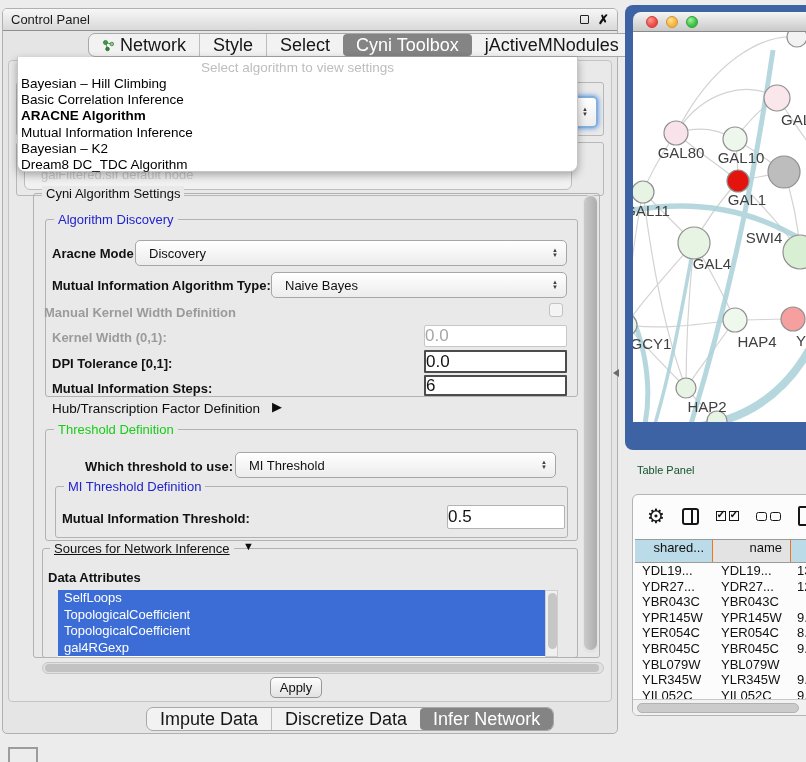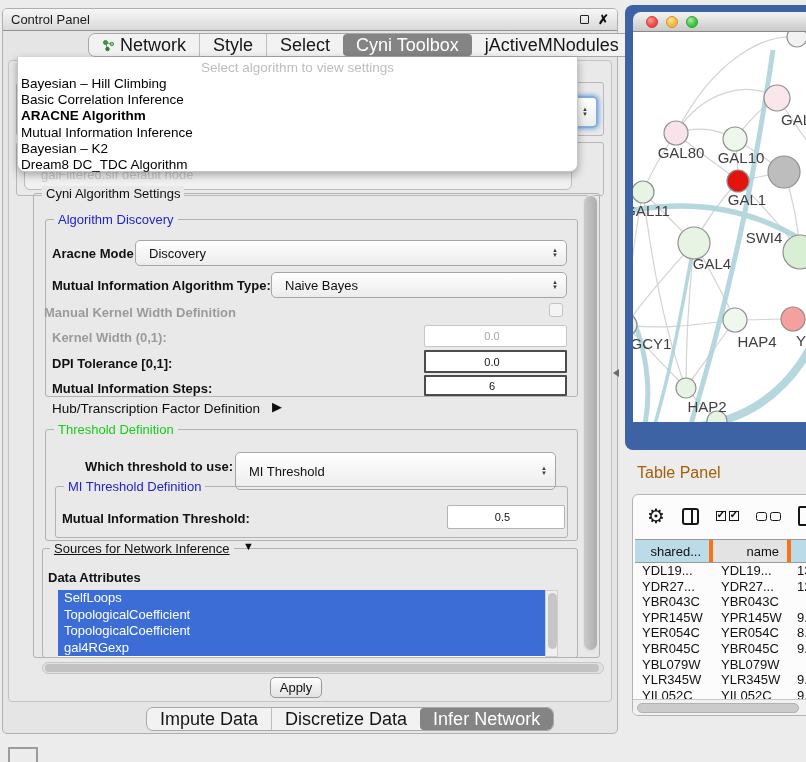--- a/index.html
+++ b/index.html
@@ -38,21 +38,21 @@
   .popup-item { font-size:13.5px; line-height:16.2px; padding-left:3px; color:#000; white-space:nowrap; }
   .popup-item.bold { font-weight:bold; }
 
   
   .group { border:1px solid #b2b2b2; border-radius:3px; }
   .gtitle { position:absolute; font-size:13px; background:#e9e9e9; padding:0 4px; white-space:nowrap; }
   .gtitle.blue { color:#2123cc; }
   .gtitle.green { color:#17cd17; }
   .flabel { position:absolute; font-size:13px; font-weight:bold; color:#111; white-space:nowrap; }
   .flabel.disabled { color:#9b9b9b; }
-  .numfield { position:absolute; background:#fff; display:flex; align-items:center; justify-content:center; padding-right:7px; font-size:11px; }
+  .numfield { position:absolute; background:#fff; display:flex; align-items:center; justify-content:flex-start; padding-right:7px; font-size:17px; }
   .numfield.dark { border:2px solid #4c4c4c; border-radius:1px; }
   .numfield.light { border:1px solid #c7c7c7; color:#a6a6a6; border-radius:2px; }
   .numfield.mid { border:1px solid #b3b3b3; border-radius:2px; }
   .checkbox { position:absolute; width:14px; height:14px; border:1px solid #c3c3c3; border-radius:3px; background:#f4f4f4; }
 
   .vscroll-track { background:#e3e3e3; border-radius:7px; }
   .vscroll-thumb { position:absolute; background:linear-gradient(90deg,#cacaca,#adadad); border-radius:7px; }
   .hscroll-track { background:#e1e1e1; border:1px solid #c6c6c6; border-radius:6px; }
   .hscroll-thumb { position:absolute; background:#c2c2c2; border-radius:5px; }
 
@@ -72,33 +72,33 @@
   .netwin-titlebar { left:633px; top:12px; width:173px; height:20px; background:linear-gradient(#f4f4f4,#c9c9c9); border-bottom:1px solid #8a8a8a; border-radius:8px 0 0 0; }
   .light { position:absolute; width:12px; height:12px; border-radius:50%; top:4px; }
   .light.red    { background:radial-gradient(circle at 35% 30%, #ff9a93, #ee4c43 60%); border:1px solid #c83a32; }
   .light.yellow { background:radial-gradient(circle at 35% 30%, #ffe09a, #f5b63d 60%); border:1px solid #cf9327; }
   .light.green  { background:radial-gradient(circle at 35% 30%, #a6efa0, #3cc242 60%); border:1px solid #2d9e34; }
   .netcanvas { left:633px; top:32px; width:173px; height:390px; background:#fff; }
   .netcanvas svg { display:block; }
   .net-label { font-size:15px; fill:#404040; font-family:"Liberation Sans", sans-serif; }
 
   
-  .tp-title { left:637px; top:464px; font-size:16px; color:#a16207; }
+  .tp-title { left:637px; top:464px; font-size:11px; color:#14532d; }
   .tp-box { left:632px; top:494px; width:180px; height:222px; background:#fcfcfc; border:1px solid #b4b4b4; border-radius:6px; overflow:hidden; }
   .tp-toolbar { position:absolute; left:0; top:0; width:100%; height:42px; display:flex; align-items:center; gap:17px; padding-left:14px; }
   .gear { font-size:20px; color:#161616; line-height:20px; }
   .cols-icon { width:20px; height:17px; border:2px solid #161616; border-radius:3px; position:relative; }
   .cols-icon:before { content:""; position:absolute; left:7px; top:0; width:2px; height:13px; background:#161616; }
   .ckpair, .unpair { display:flex; gap:3px; }
   .ck { width:10px; height:10px; border:1.7px solid #161616; position:relative; }
   .ck:before { content:"✓"; position:absolute; left:0px; top:-4px; font-size:11px; font-weight:bold; color:#161616; }
   .un { width:11px; height:9px; border:1.7px solid #161616; border-radius:2.5px; }
   .page-icon { width:16px; height:20px; border:2px solid #161616; border-radius:2px; }
   .tp-header { position:absolute; left:2px; top:44px; width:200px; height:24px; display:flex; border-top:1px solid #9b9b9b; border-bottom:1px solid #9b9b9b; }
-  .th { display:flex; align-items:center; justify-content:flex-end; padding-right:8px; font-size:13px; border-right:4px solid #f97316; }
+  .th { display:flex; justify-content:flex-end; padding-right:8px; font-size:13px; border-right:1px solid #f97316; }
   .th.blue { background:#badbe7; }
   .th.gray { background:#e3e3e3; }
   .tp-rows { position:absolute; left:2px; top:68px; width:200px; height:138px; overflow:hidden; }
   .trow { display:flex; height:15.6px; line-height:15.6px; font-size:13px; }
   .trow .c1 { width:78px; padding-left:7px; overflow:hidden; white-space:nowrap; }
   .trow .c2 { width:78px; padding-left:8px; overflow:hidden; white-space:nowrap; }
   .trow .c3 { padding-left:6px; white-space:nowrap; }
   .tp-hscroll { position:absolute; left:0; top:204px; width:100%; height:16px; background:#f1f1f1; border-top:1px solid #c9c9c9; }
   .tp-hthumb { position:absolute; left:4px; top:3px; width:162px; height:10px; background:#cbcbcb; border:1px solid #b2b2b2; border-radius:5px; }
 </style>
@@ -220,21 +220,21 @@
     <span>6</span>
   </div>
 
   <span class="abs" style="left:52px; top:401px; font-size:13.5px; color:#0d0d0d;">Hub/Transcription Factor Definition</span>
   <span class="abs" style="left:272px; top:399px; font-size:13px; color:#0d0d0d;">▶</span>
 
   <div class="abs group" style="left:45px; top:429px; width:533px; height:112px;"></div>
   <span class="gtitle green abs" style="left:54px; top:422px;">Threshold Definition</span>
 
   <span class="flabel" style="left:85px; top:459px;">Which threshold to use:</span>
-  <div class="abs combo" style="left:235px; top:452px; width:321px; height:38px;">
+  <div class="abs combo" style="left:235px; top:452px; width:321px; height:26px;">
     <span>MI Threshold</span>
     <span class="arrows">
         <span>▲</span>
         <span>▼</span>
       </span>
   </div>
 
   <div class="abs group" style="left:55px; top:486px; width:513px; height:52px;"></div>
   <span class="gtitle blue abs" style="left:64px; top:479px;">MI Threshold Definition</span>
 

